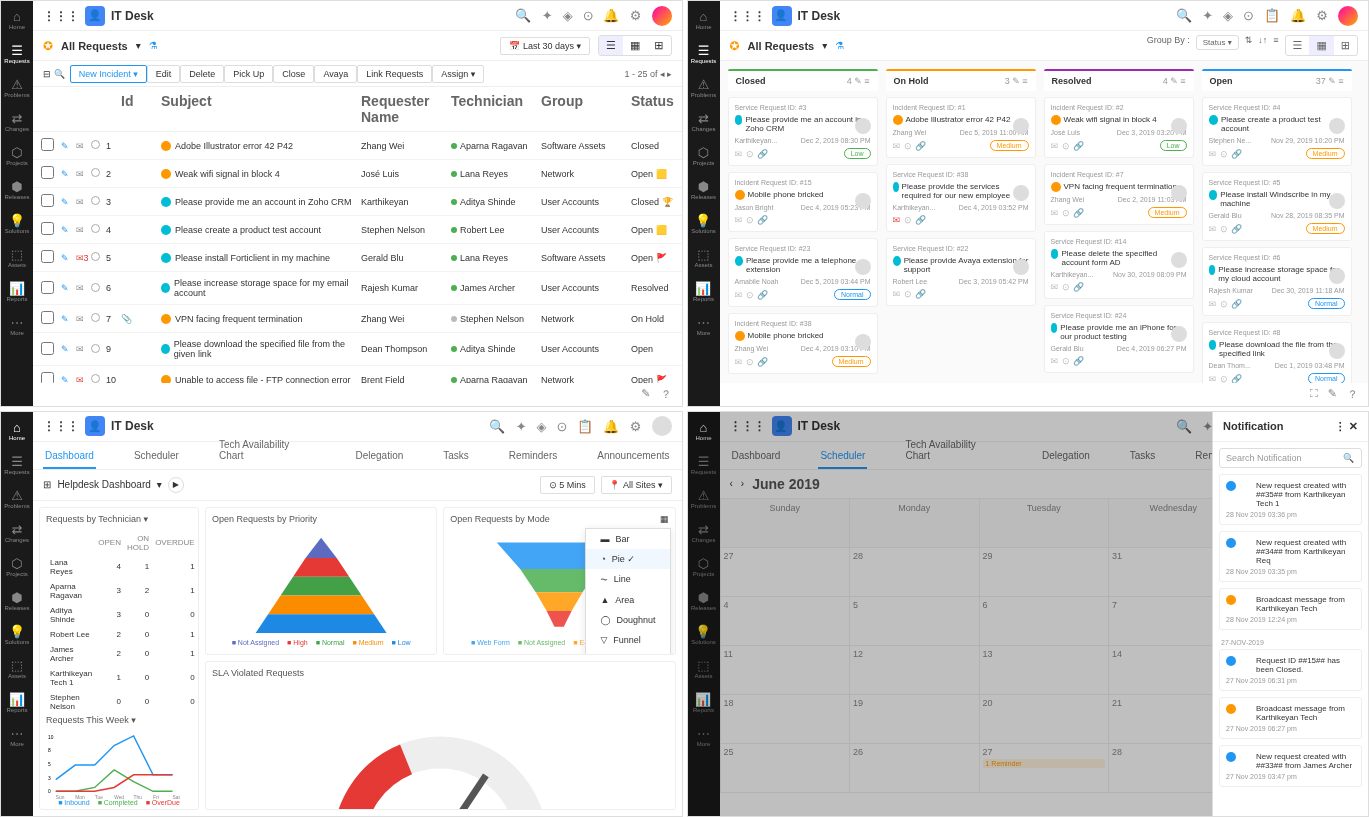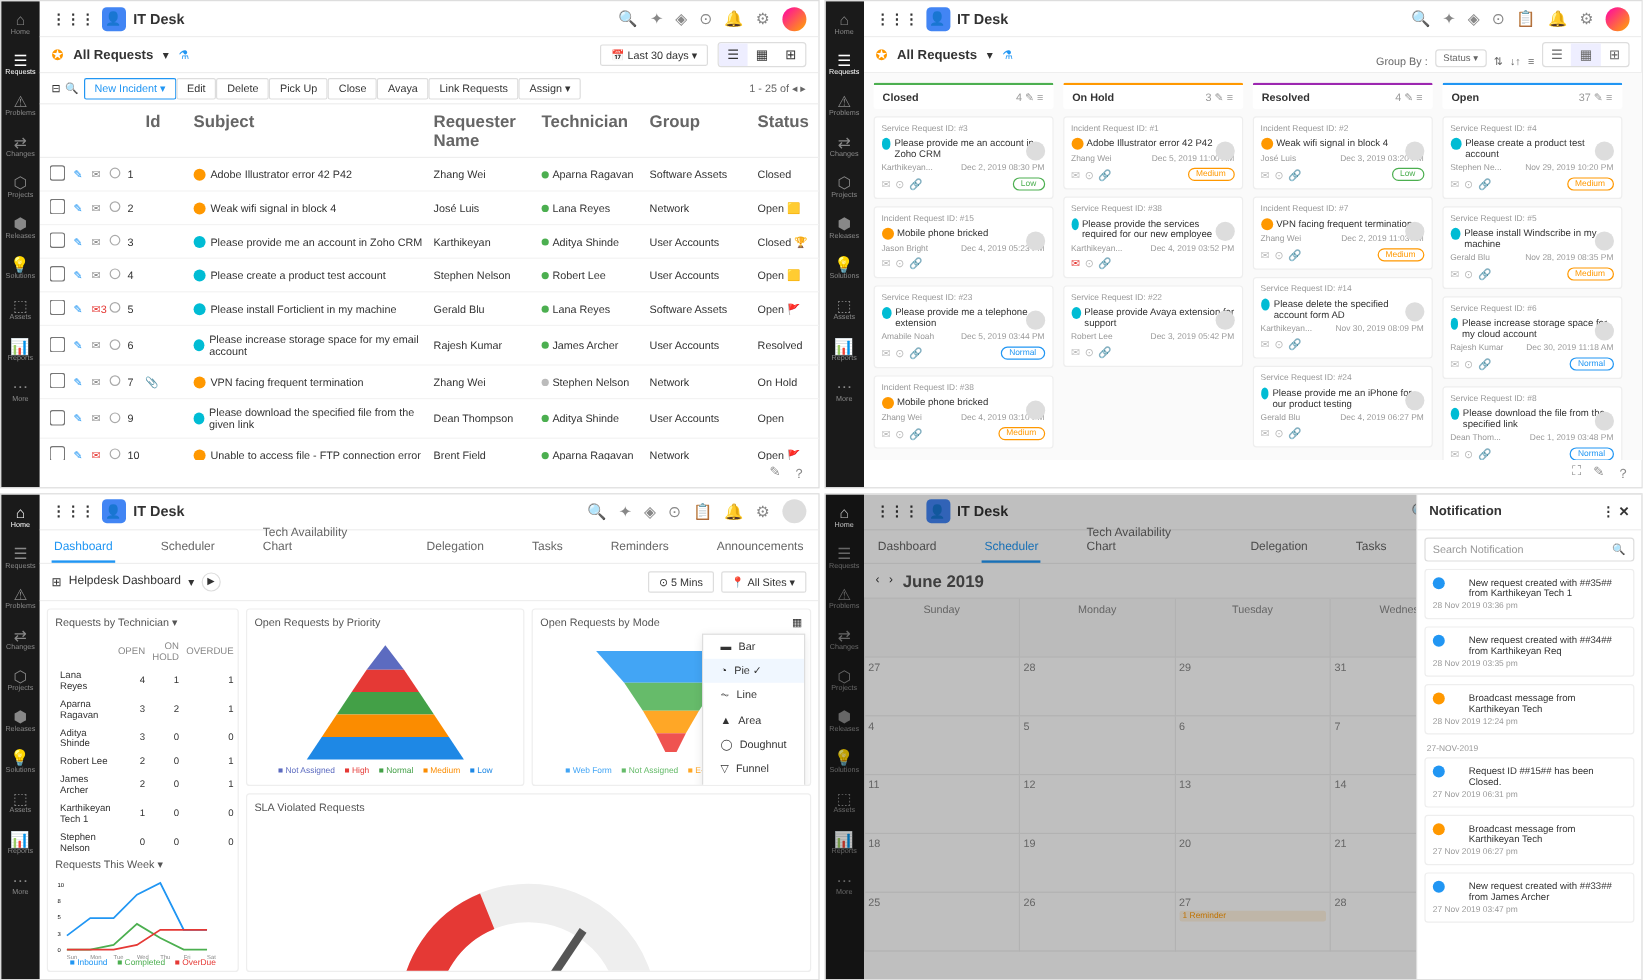--- a/index.html
+++ b/index.html
@@ -74,21 +74,21 @@
 .chart-menu{position:absolute;right:4px;top:20px;background:#fff;border:1px solid #ddd;box-shadow:0 2px 8px rgba(0,0,0,.1);font-size:9px;z-index:10}
 .chart-menu div{padding:5px 14px;display:flex;gap:6px;align-items:center;cursor:pointer}
 
 .cal-head{display:flex;align-items:center;padding:6px 10px;gap:8px;justify-content:space-between;font-size:10px}
 .cal-month{font-size:14px;font-weight:600;color:#555}
 .cal-grid{flex:1;display:grid;grid-template-columns:repeat(5,1fr);grid-auto-rows:1fr;border-left:1px solid #eee;border-top:1px solid #eee}
 .cal-dayhead{border-right:1px solid #eee;border-bottom:1px solid #eee;padding:4px;text-align:center;font-size:9px;color:#888;background:#fafafa}
 .cal-cell{border-right:1px solid #eee;border-bottom:1px solid #eee;padding:3px;font-size:9px;color:#888}
 .overlay{position:absolute;inset:0;background:rgba(0,0,0,.25);pointer-events:none}
 .panel4{position:relative}
-.notif-panel{position:absolute;right:0;top:0;bottom:0;width:188px;background:#fff;border-left:1px solid #ddd;display:flex;flex-direction:column;z-index:5}
+.notif-panel{position:absolute;right:0;top:0;bottom:0;width:156px;background:#fff;border-left:1px solid #ddd;display:flex;flex-direction:column;z-index:5}
 .notif-head{padding:8px 10px;border-bottom:1px solid #eee;font-weight:600;font-size:11px;display:flex;justify-content:space-between;align-items:center}
 .notif-search{margin:6px;padding:4px 6px;border:1px solid #ddd;border-radius:3px;font-size:9px;display:flex;justify-content:space-between;color:#999}
 .notif-list{flex:1;overflow:auto;padding:0 6px}
 .notif-item{border:1px solid #eee;border-radius:3px;padding:6px;margin-bottom:6px;font-size:8px}
 .notif-item .msg{display:flex;gap:20px;margin-bottom:3px}
 .notif-item .time{color:#999;font-size:7px}
 .notif-date{font-size:7px;color:#999;padding:3px 2px}
 .ndot{width:10px;height:10px;border-radius:50%;flex-shrink:0}
 .ndot.blue{background:#2196f3}
 .ndot.orange{background:#ff9800}
@@ -452,21 +452,21 @@
             <div class="avatar"></div>
       </div>
     </div>
     <div class="sub-header">
       <div class="sub-left">
         <span class="kettle">✪</span>
         <span class="dropdown-title">All Requests</span>
         <span>▾</span>
         <span style="color:#2196f3">⚗</span>
       </div>
-      <div style="display:flex;gap:6px;align-items:flex-end;font-size:9px;color:#666">
+      <div style="display:flex;gap:6px;align-items:flex-start;font-size:9px;color:#666">
         <span>Group By :</span>
         <span class="select-pill"><span>Status</span> ▾</span>
         <span>⇅</span>
         <span>↓↑</span>
         <span>≡</span>
         <div class="view-toggle">
               <span>☰</span>
               <span class="active">▦</span>
               <span>⊞</span>
             </div>

